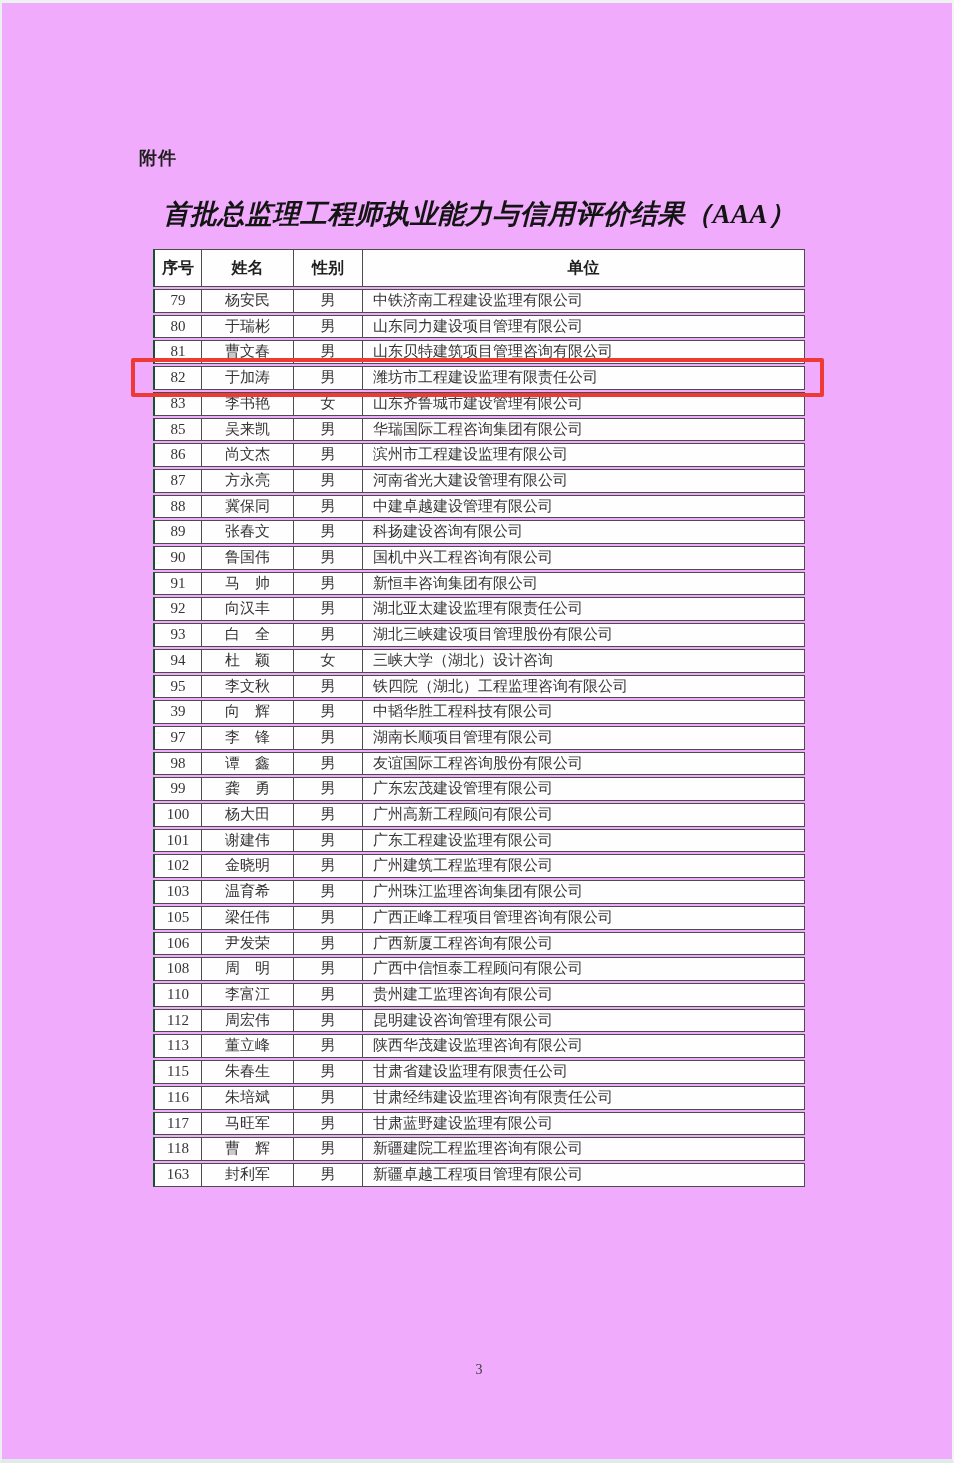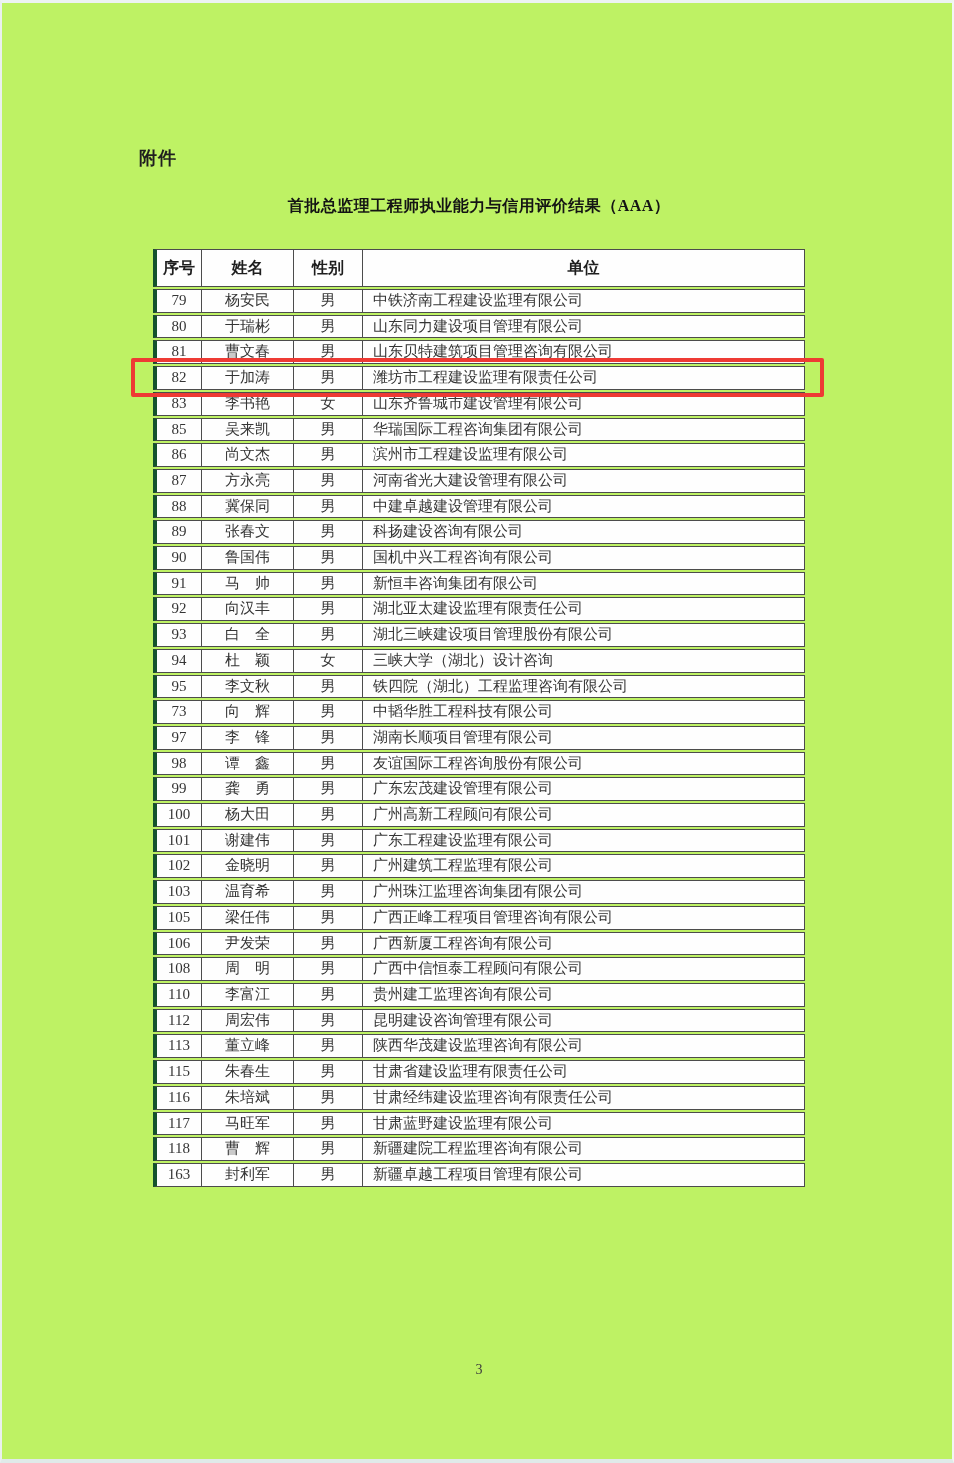--- a/index.html
+++ b/index.html
@@ -5,21 +5,21 @@
   html, body {
     margin: 0;
     padding: 0;
     background: #ffffff;
     font-family: "Liberation Serif", "DejaVu Serif", serif;
   }
   .page {
     position: relative;
     width: 954px;
     height: 1463px;
-    background: #bef264;
+    background: #f0abfc;
     overflow: hidden;
   }
   .page-frame {
     position: absolute;
     inset: 0;
     border-top: 3px solid #edf3f2;
     border-bottom: 4px solid #e0eae9;
     border-left: 2px solid #eaf0ef;
     border-right: 2px solid #f2f5f4;
     pointer-events: none;
@@ -34,25 +34,26 @@
     font-weight: 600;
     color: #1f1f1f;
     letter-spacing: 1px;
   }
   .doc-title {
     position: absolute;
     left: 143px;
     top: 196px;
     width: 672px;
     text-align: center;
-    font-size: 16px;
+    font-size: 27px;
     font-weight: 700;
     color: #141414;
     letter-spacing: 0.5px;
     white-space: nowrap;
+    font-style: italic;
   }
   .roster-table {
     position: absolute;
     left: 153px;
     top: 247px;
     width: 652px;
     border-collapse: separate;
     border-spacing: 0 2px;
     table-layout: fixed;
     font-size: 15px;
@@ -60,21 +61,21 @@
   }
   .roster-table th, .roster-table td {
     border: 1px solid #4c4c4c;
     border-left: 0;
     padding: 0;
     overflow: hidden;
     white-space: nowrap;
     background: #fefefe;
   }
   .roster-table th:first-child, .roster-table td:first-child {
-    border-left: 4px solid #14532d;
+    border-left: 2px solid #14532d;
   }
   .roster-table th {
     height: 36px;
     font-size: 16px;
     font-weight: 700;
     color: #1e1e1e;
     text-align: center;
   }
   .roster-table td {
     height: 21.7px;
@@ -223,21 +224,21 @@
           <td>女</td>
           <td class="company-cell">三峡大学（湖北）设计咨询</td>
         </tr>
         <tr>
           <td>95</td>
           <td>李文秋</td>
           <td>男</td>
           <td class="company-cell">铁四院（湖北）工程监理咨询有限公司</td>
         </tr>
         <tr>
-          <td>73</td>
+          <td>39</td>
           <td>向　辉</td>
           <td>男</td>
           <td class="company-cell">中韬华胜工程科技有限公司</td>
         </tr>
         <tr>
           <td>97</td>
           <td>李　锋</td>
           <td>男</td>
           <td class="company-cell">湖南长顺项目管理有限公司</td>
         </tr>

